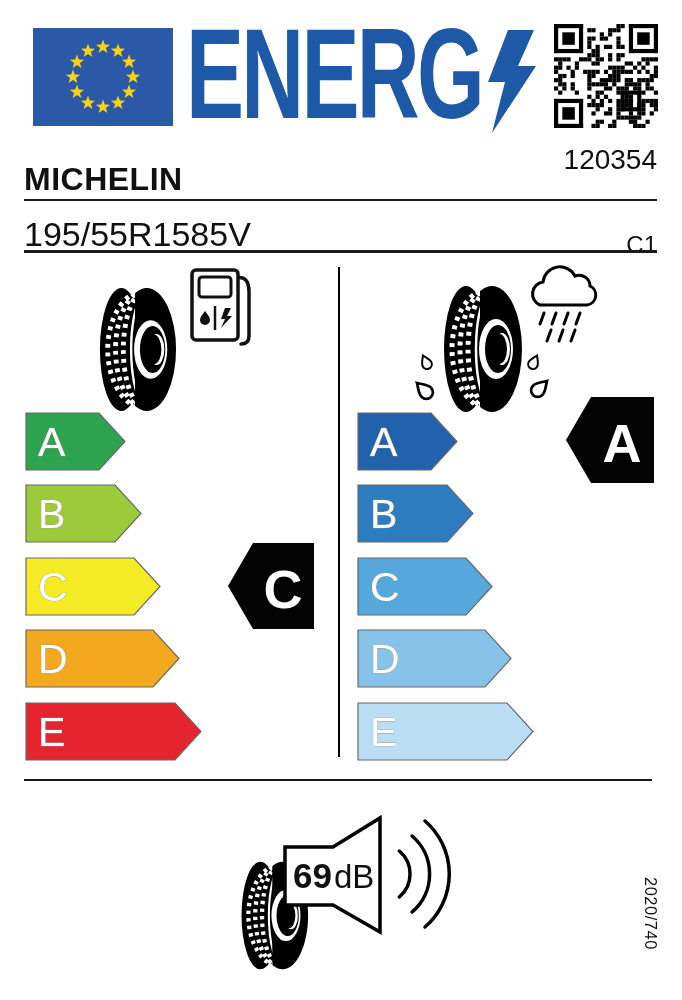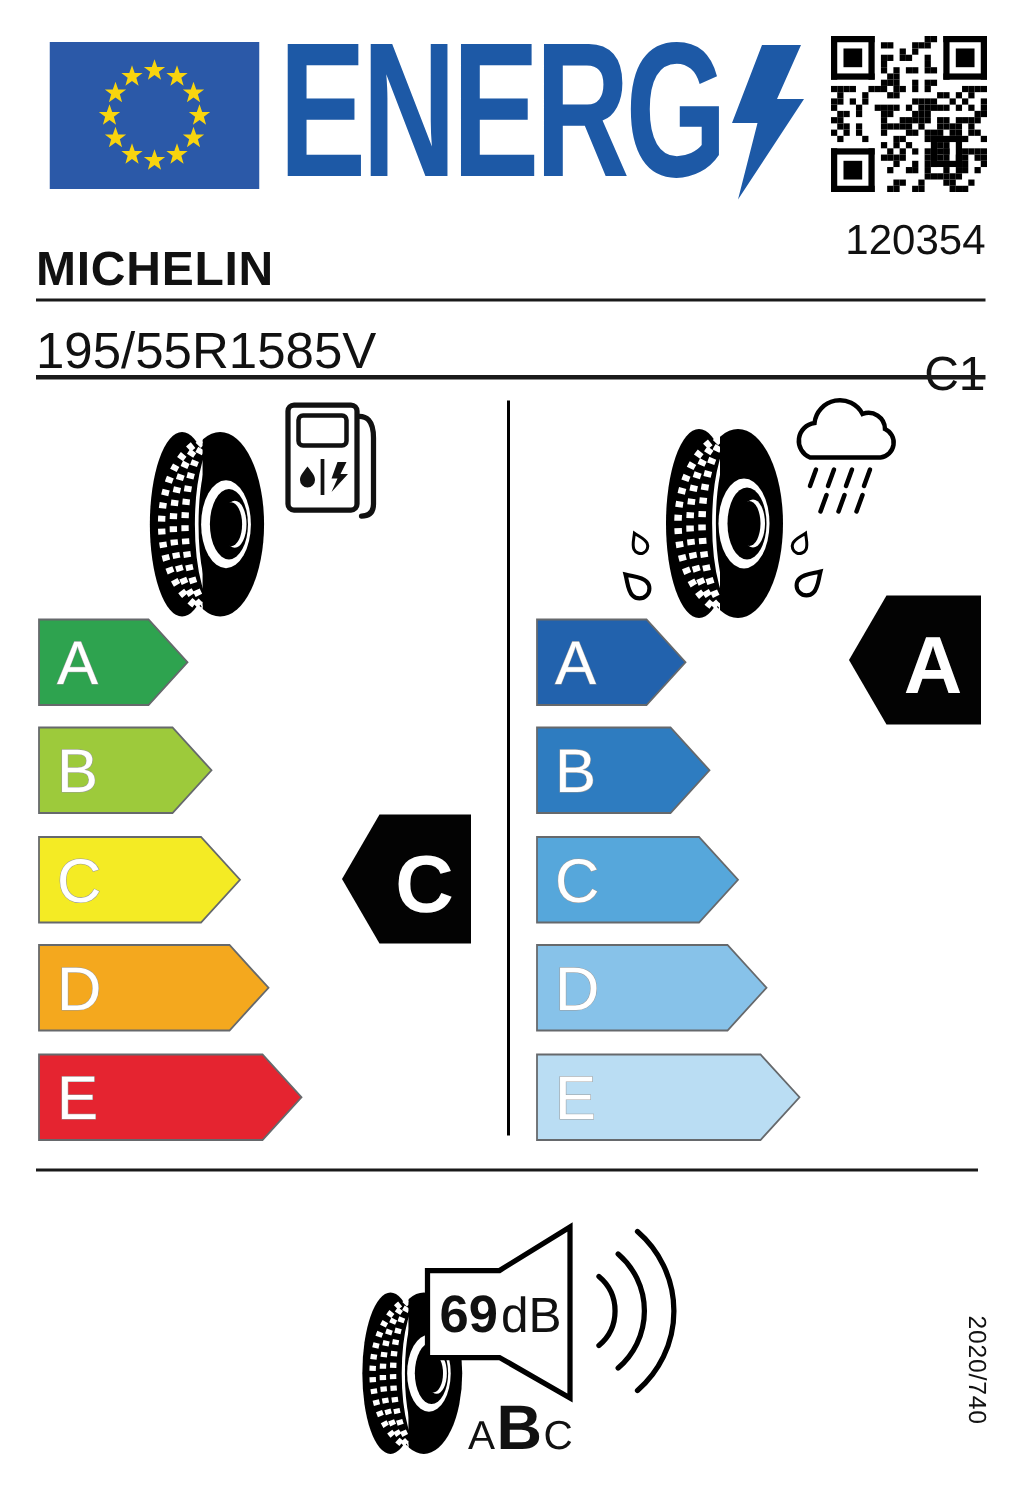--- a/index.html
+++ b/index.html
@@ -6,21 +6,21 @@
   #label{position:relative;width:682px;height:1000px;background:#ffffff;overflow:hidden;
          font-family:"Liberation Sans",sans-serif;color:#111;}
   .abs{position:absolute;}
   .hline{position:absolute;background:#1a1a1a;height:2px;}
   #logo-text{position:absolute;left:186px;top:10px;font-size:128px;line-height:1;font-weight:bold;
              letter-spacing:-4px;color:#1d59a6;transform:scaleX(0.68);transform-origin:left top;
              white-space:nowrap;}
   #brand{position:absolute;left:24px;top:161px;font-size:32px;font-weight:bold;letter-spacing:0.5px;}
   #artnum{position:absolute;right:25px;top:144px;font-size:28px;font-weight:400;}
   #tiresize{position:absolute;left:24px;top:215px;font-size:34px;font-weight:400;}
-  #tireclass{position:absolute;right:25px;top:231px;font-size:32px;}
+  #tireclass{position:absolute;right:25px;top:231px;font-size:24px;}
   #vdivider{position:absolute;left:338px;top:267px;width:2px;height:490px;background:#000;}
   .arrow-svg{position:absolute;left:25px;}
   .arrow-svg.right{left:357px;}
   .arrow-letter{fill:#fff;stroke:#9a9a9a;stroke-width:0.7px;paint-order:stroke;
                 font-family:"Liberation Sans",sans-serif;font-size:41px;}
   .rating-letter{fill:#fff;font-family:"Liberation Sans",sans-serif;font-size:54px;font-weight:bold;
                  text-anchor:middle;}
   .noise-text{font-family:"Liberation Sans",sans-serif;fill:#111;}
   #abc{position:absolute;left:312px;top:928px;font-size:0;letter-spacing:1px;}
   #abc .n{font-size:27px;font-weight:400;}
@@ -410,16 +410,15 @@
     <polygon points="5,35 53,35 100,6 100,120 53,93 5,93" fill="#fff" stroke="#000" stroke-width="3.5"></polygon>
     <text class="noise-text" x="13" y="76" font-size="35" font-weight="bold">69</text>
     <text class="noise-text" x="54" y="76" font-size="33">dB</text>
     <g fill="none" stroke="#000" stroke-width="3.5" stroke-linecap="round">
       <path d="M119.3,39 A30,30 0 0 1 119.3,85"></path>
       <path d="M132.1,24 A50,50 0 0 1 132.1,100"></path>
       <path d="M145,9 A70,70 0 0 1 145,115"></path>
     </g>
   </svg>
 
-  <div id="abc"><span class="n">A</span><span class="sel">B</span><span class="n">C</span></div>
 
   <div id="regulation">2020/740</div>
 </div>
 
 </body></html>

